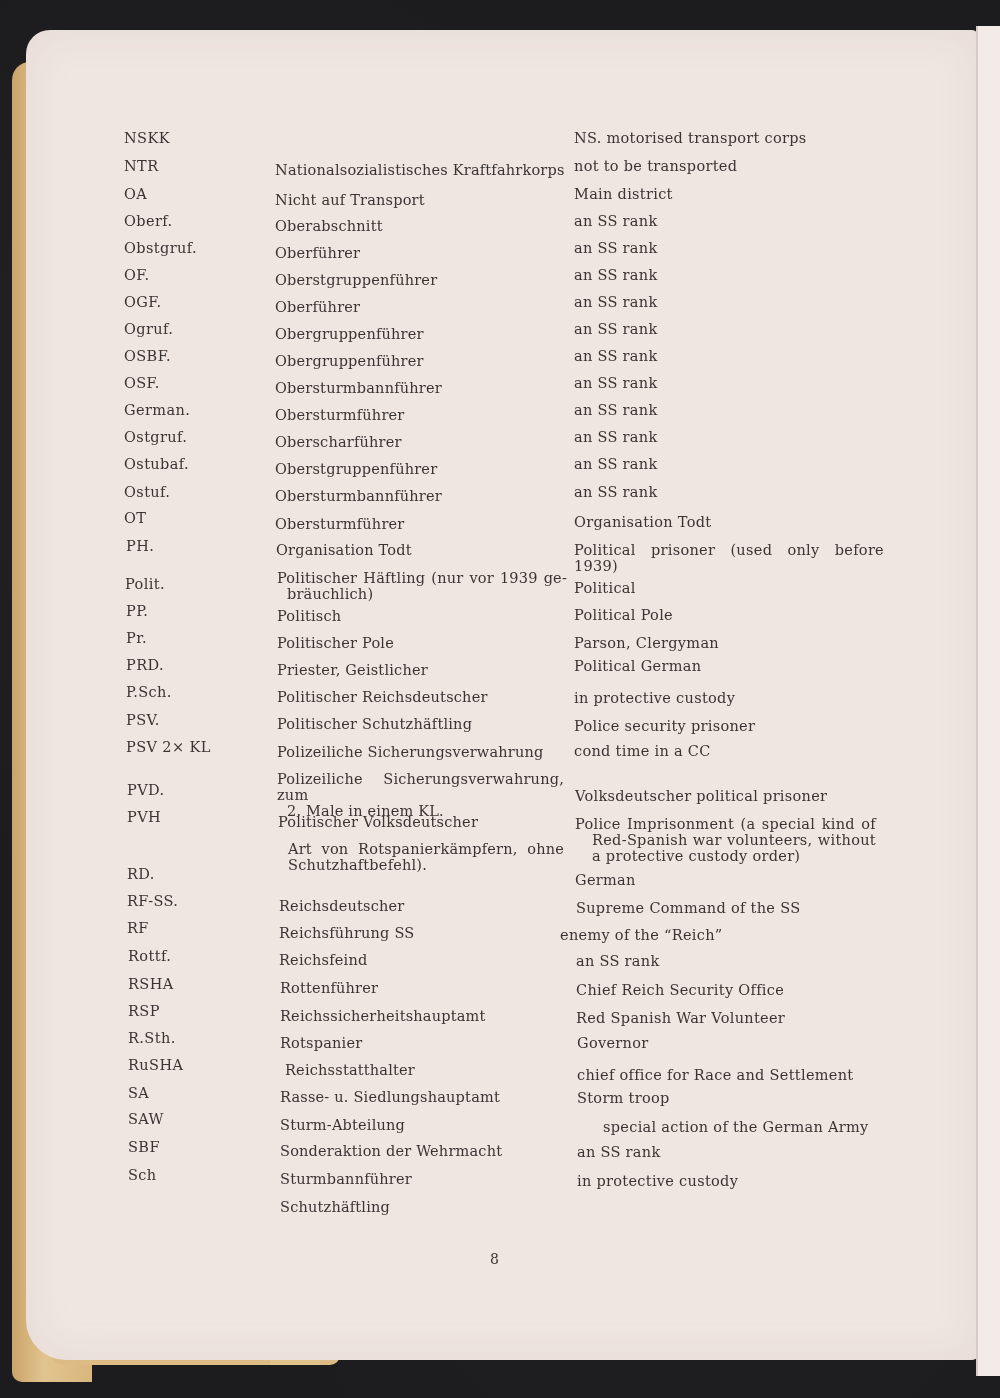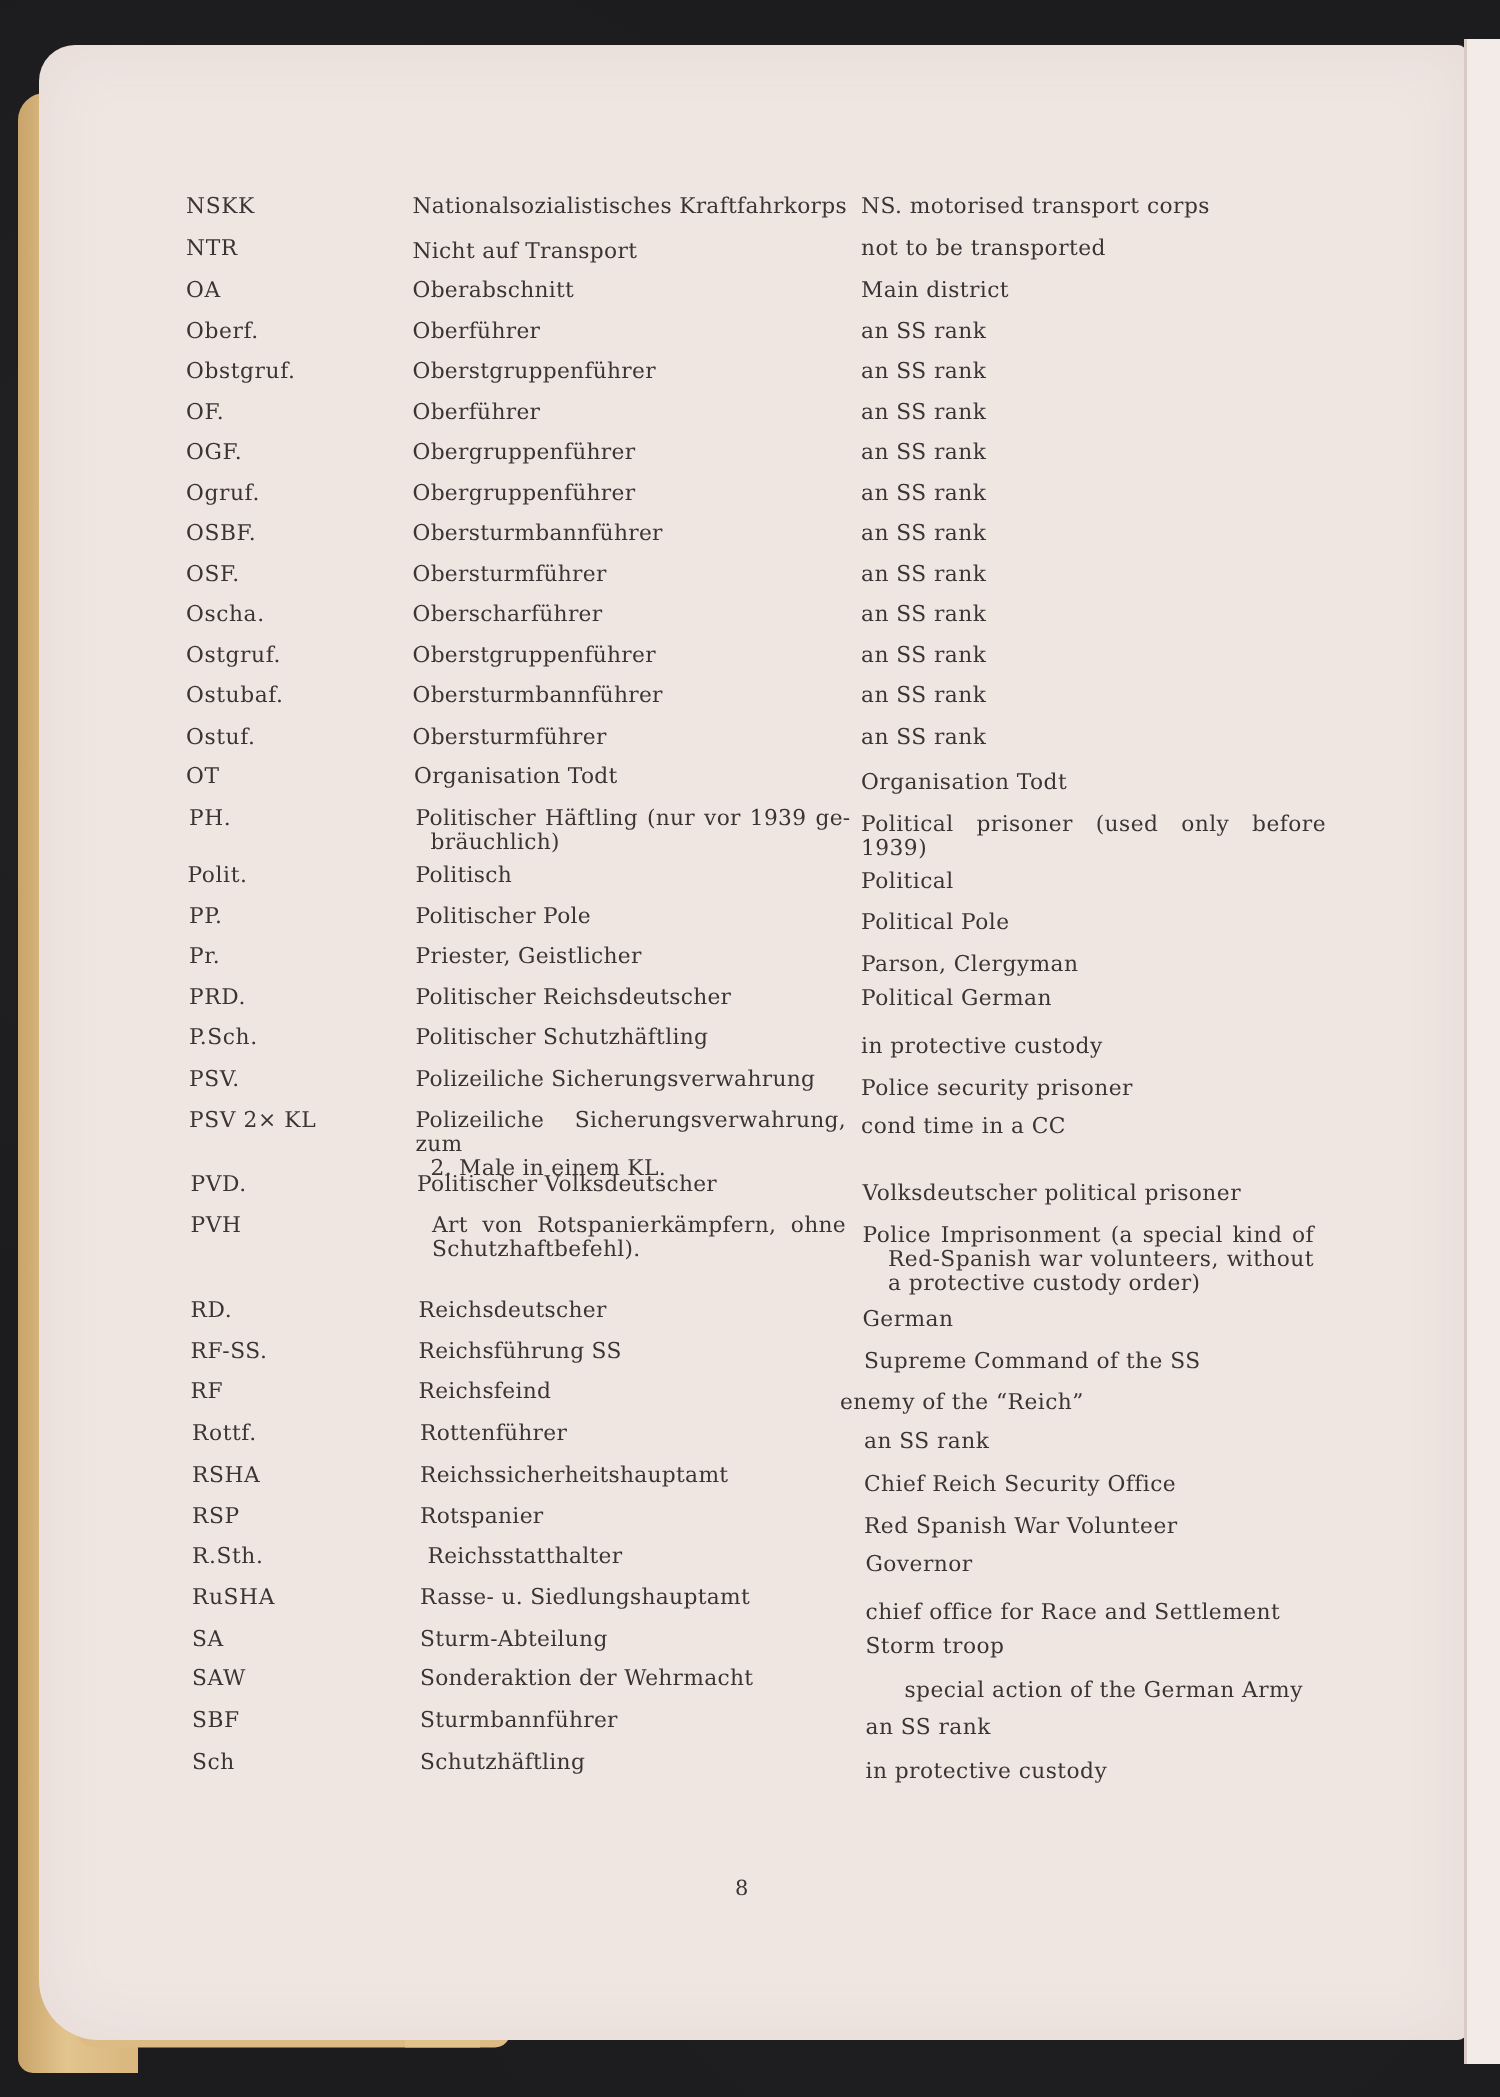--- a/index.html
+++ b/index.html
@@ -74,20 +74,21 @@
       white-space: nowrap;
       letter-spacing: 0.4px;
     }
     .german {
       position: absolute;
       left: 275px;
       width: 290px;
       line-height: 16px;
       text-align: justify;
       letter-spacing: 0.2px;
+      margin-top: 32px;
     }
     .german .indent { display: block; padding-left: 10px; }
     .english {
       position: absolute;
       left: 574px;
       width: 303px;
       line-height: 16px;
       text-align: justify;
       letter-spacing: 0.3px;
     }
@@ -154,21 +155,21 @@
     <span class="abbr">OSBF.</span>
     <span class="german">Obersturmbannführer</span>
     <span class="english">an SS rank</span>
   </div>
   <div class="row" style="top:375px">
     <span class="abbr">OSF.</span>
     <span class="german">Obersturmführer</span>
     <span class="english">an SS rank</span>
   </div>
   <div class="row" style="top:402px">
-    <span class="abbr">Oscha.</span>
+    <span class="abbr">German.</span>
     <span class="german">Oberscharführer</span>
     <span class="english">an SS rank</span>
   </div>
   <div class="row" style="top:429px">
     <span class="abbr">Ostgruf.</span>
     <span class="german">Oberstgruppenführer</span>
     <span class="english">an SS rank</span>
   </div>
   <div class="row" style="top:456px">
     <span class="abbr">Ostubaf.</span>

